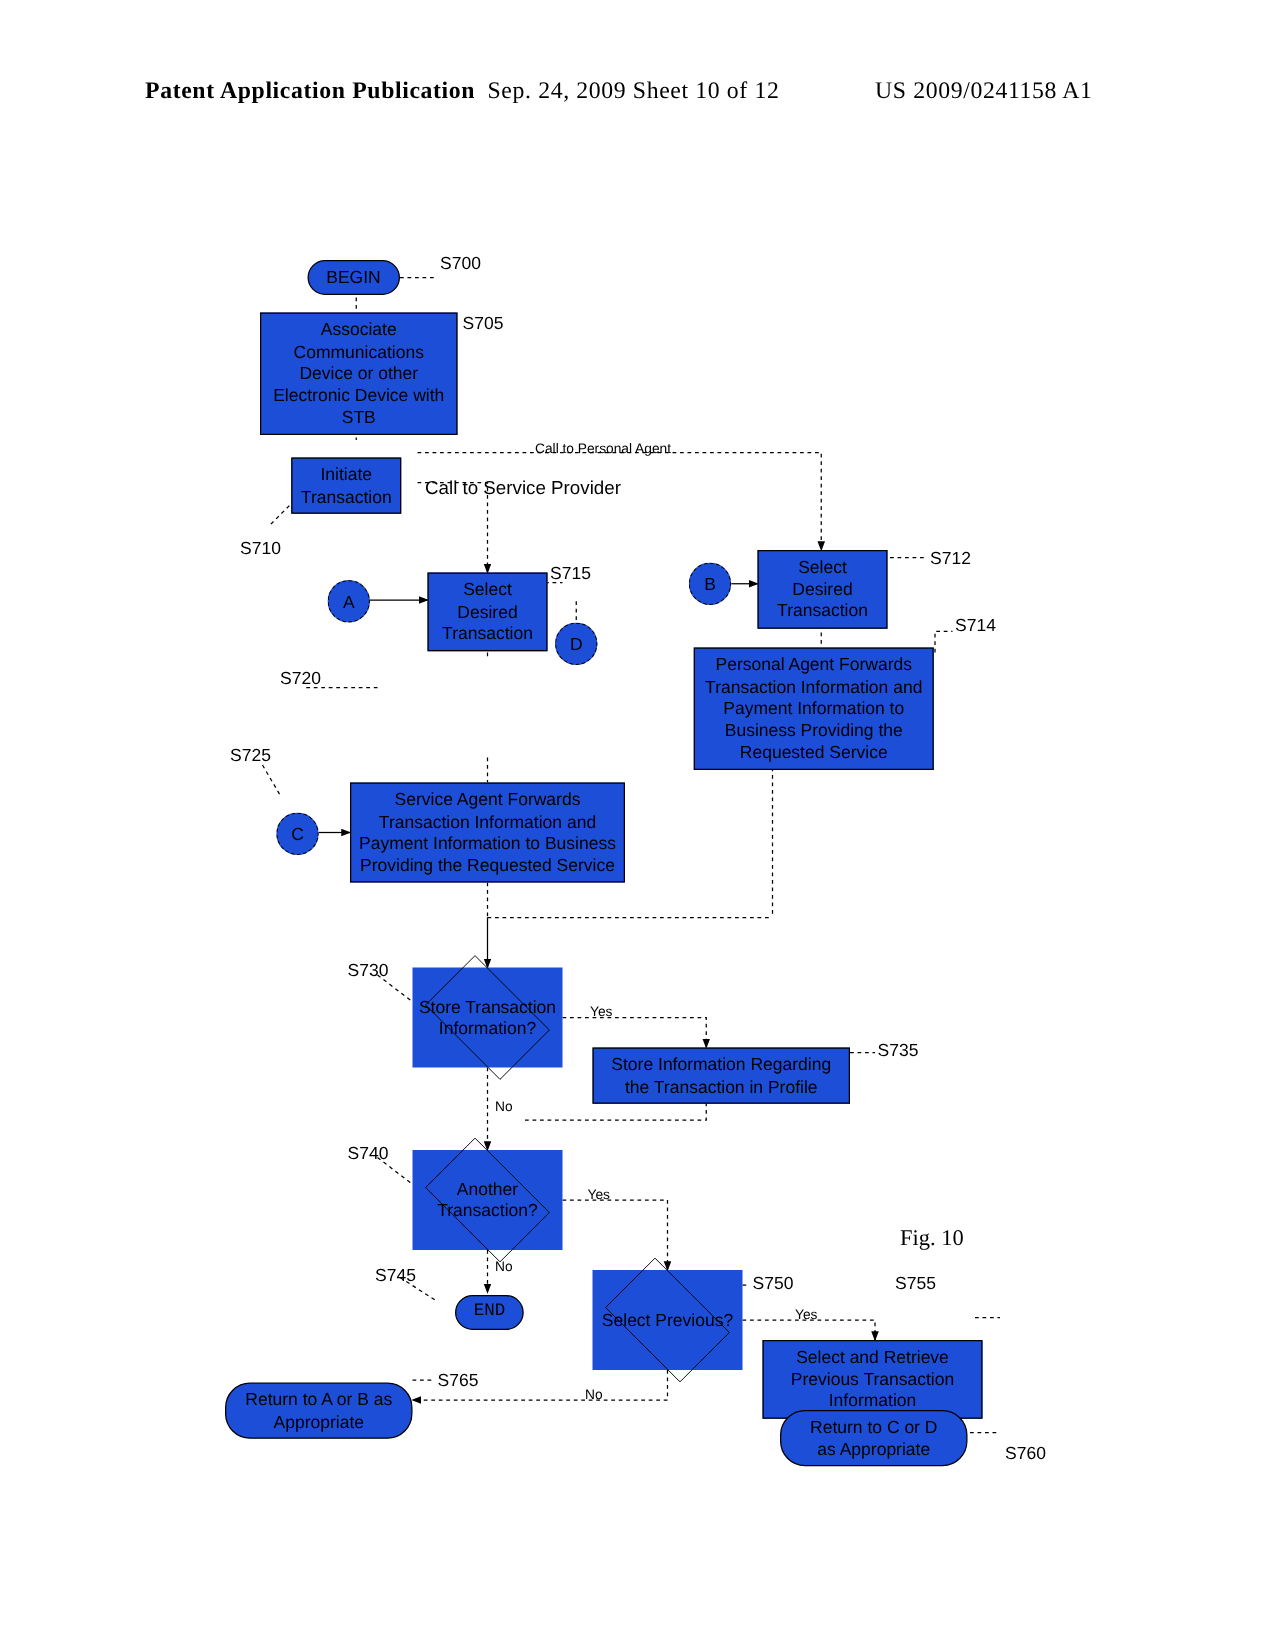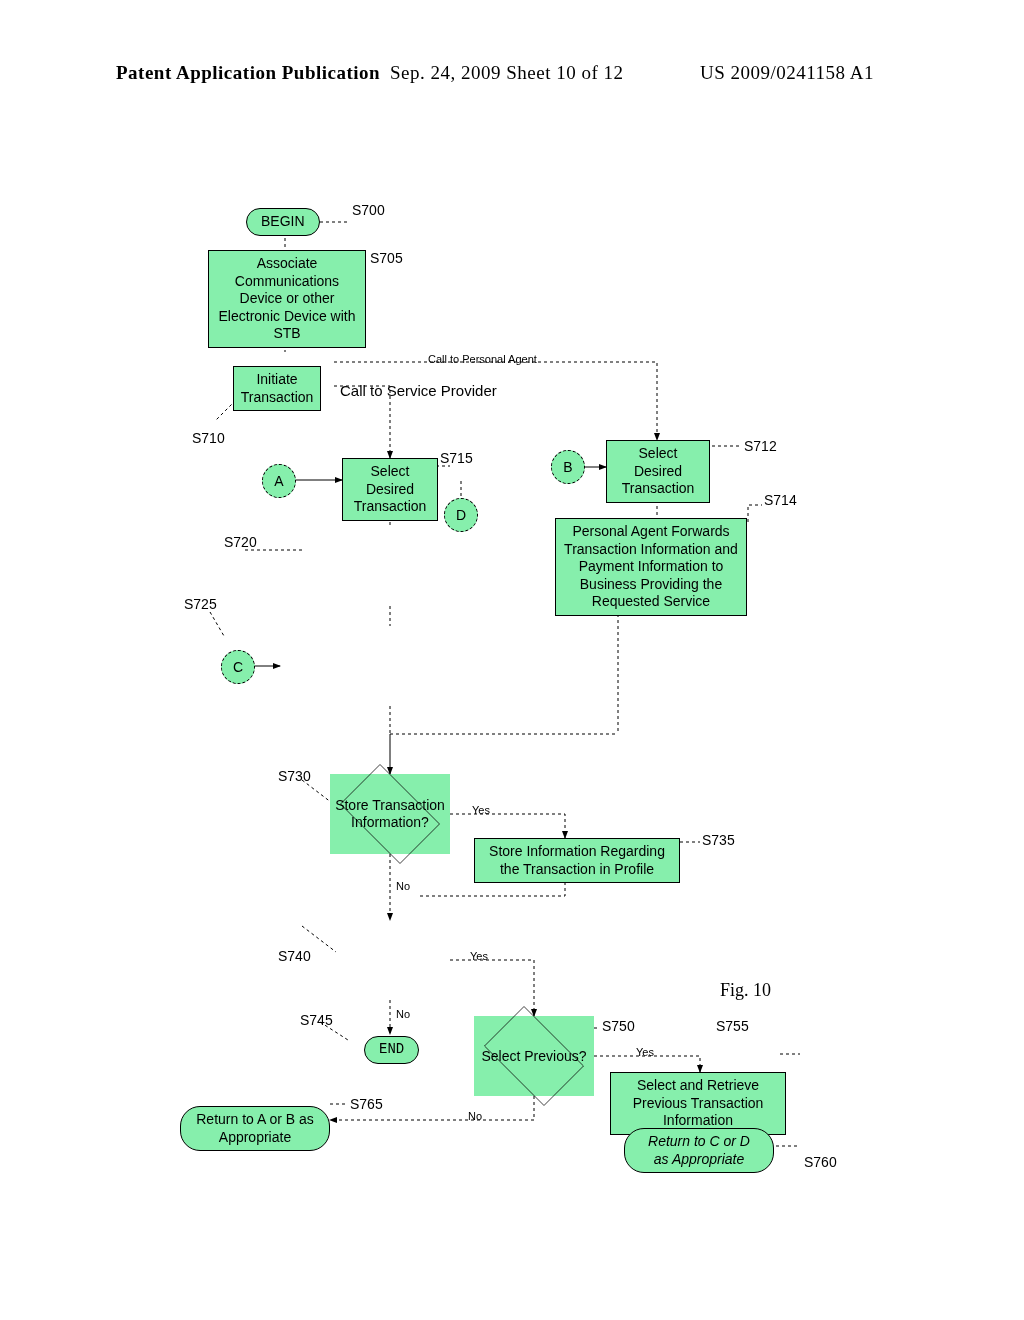--- a/index.html
+++ b/index.html
@@ -36,21 +36,21 @@
     top: 160px;
     left: 0;
     width: 1024px;
     height: 1120px;
   }
   .box, .terminator, .diamond, .conn, .lbl {
     position: absolute;
     font-family: Arial, Helvetica, sans-serif;
     font-size: 14px;
     text-align: center;
-    background: #86efac;
+    background: #1d4ed8;
   }
   .box {
     border: 1px solid #000;
     display: flex;
     align-items: center;
     justify-content: center;
     padding: 4px 6px;
     line-height: 1.25;
   }
   .terminator {
@@ -229,50 +229,54 @@
   <div class="box" style="left:606px; top:280px; width:104px;">Select Desired Transaction</div>
   <div class="lbl" style="left:744px; top:278px;">S712</div>
 
   <div class="box" style="left:555px; top:358px; width:192px;">Personal Agent Forwards Transaction Information and Payment Information to Business Providing the Requested Service</div>
   <div class="lbl" style="left:764px; top:332px;">S714</div>
 
   <div class="lbl" style="left:224px; top:374px;">S720</div>
 
   <div class="conn" style="left:221px; top:490px;">C</div>
 
+  <div class="box" style="left:280px; top:466px; width:220px;">Service Agent Forwards Transaction Information and Payment Information to Business Providing the Requested Service</div>
   <div class="lbl" style="left:184px; top:436px;">S725</div>
 
   <div class="diamond" style="left:330px; top:614px;">
       <span>Store Transaction Information?</span>
     </div>
   <div class="lbl" style="left:278px; top:608px;">S730</div>
   <div class="lbl" style="left:472px; top:644px; font-size:11px;">Yes</div>
   <div class="lbl" style="left:396px; top:720px; font-size:11px;">No</div>
 
   <div class="box" style="left:474px; top:678px; width:206px;">Store Information Regarding the Transaction in Profile</div>
   <div class="lbl" style="left:702px; top:672px;">S735</div>
 
-  <div class="lbl" style="left:278px; top:754px;margin-top:34px;">S740</div>
+  <div class="diamond" style="left:330px; top:760px;">
+      <span>Another Transaction?</span>
+    </div>
+  <div class="lbl" style="left:278px; top:754px;">S740</div>
   <div class="lbl" style="left:470px; top:790px; font-size:11px;">Yes</div>
   <div class="lbl" style="left:396px; top:848px; font-size:11px;">No</div>
 
   <div class="terminator" style="left:364px; top:876px;font-family:Liberation Mono, monospace;">END</div>
   <div class="lbl" style="left:300px; top:852px;">S745</div>
 
   <div class="diamond" style="left:474px; top:856px;">
       <span>Select Previous?</span>
     </div>
   <div class="lbl" style="left:602px; top:858px;">S750</div>
   <div class="lbl" style="left:636px; top:886px; font-size:11px;">Yes</div>
   <div class="lbl" style="left:468px; top:950px; font-size:11px;">No</div>
 
   <div class="box" style="left:610px; top:912px; width:176px;">Select and Retrieve Previous Transaction Information</div>
   <div class="lbl" style="left:716px; top:858px;">S755</div>
 
   <div class="terminator" style="left:180px; top:946px; white-space:normal; width:150px; border-radius:20px;">Return to A or B as Appropriate</div>
   <div class="lbl" style="left:350px; top:936px;">S765</div>
 
-  <div class="terminator" style="left:624px; top:968px; white-space:normal; width:150px; border-radius:20px;font-style:italic;">Return to C or D as Appropriate</div>
+  <div class="terminator" style="left:624px; top:968px; white-space:normal; width:150px; border-radius:20px;">Return to C or D as Appropriate</div>
   <div class="lbl" style="left:804px; top:994px;">S760</div>
 
   <div class="fig-label" style="left:720px; top:820px;">Fig. 10</div>
 
 </div>
 
 </body></html>

